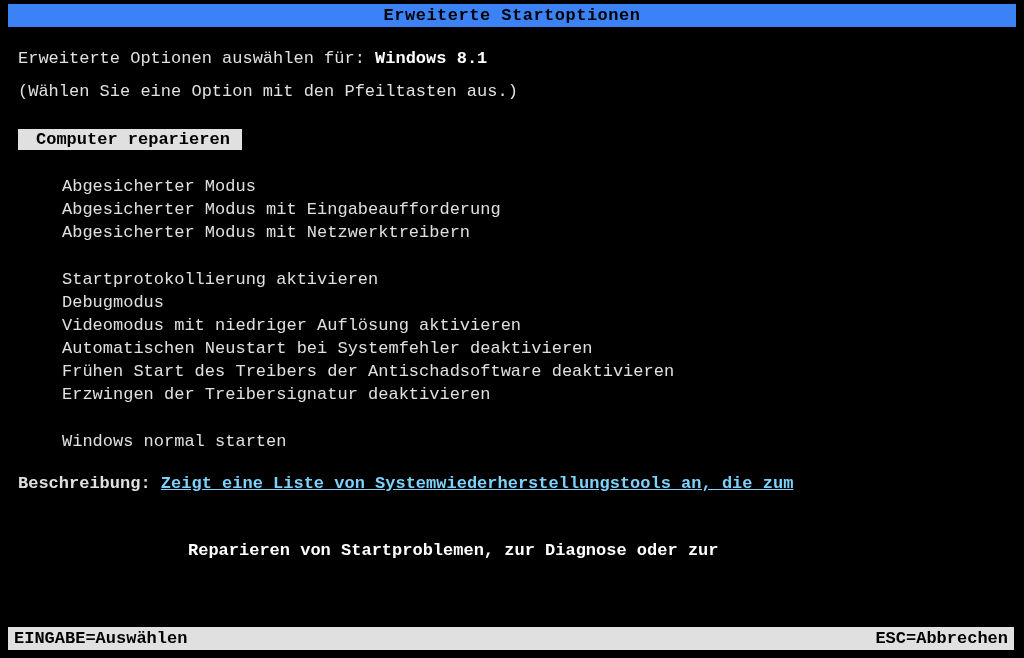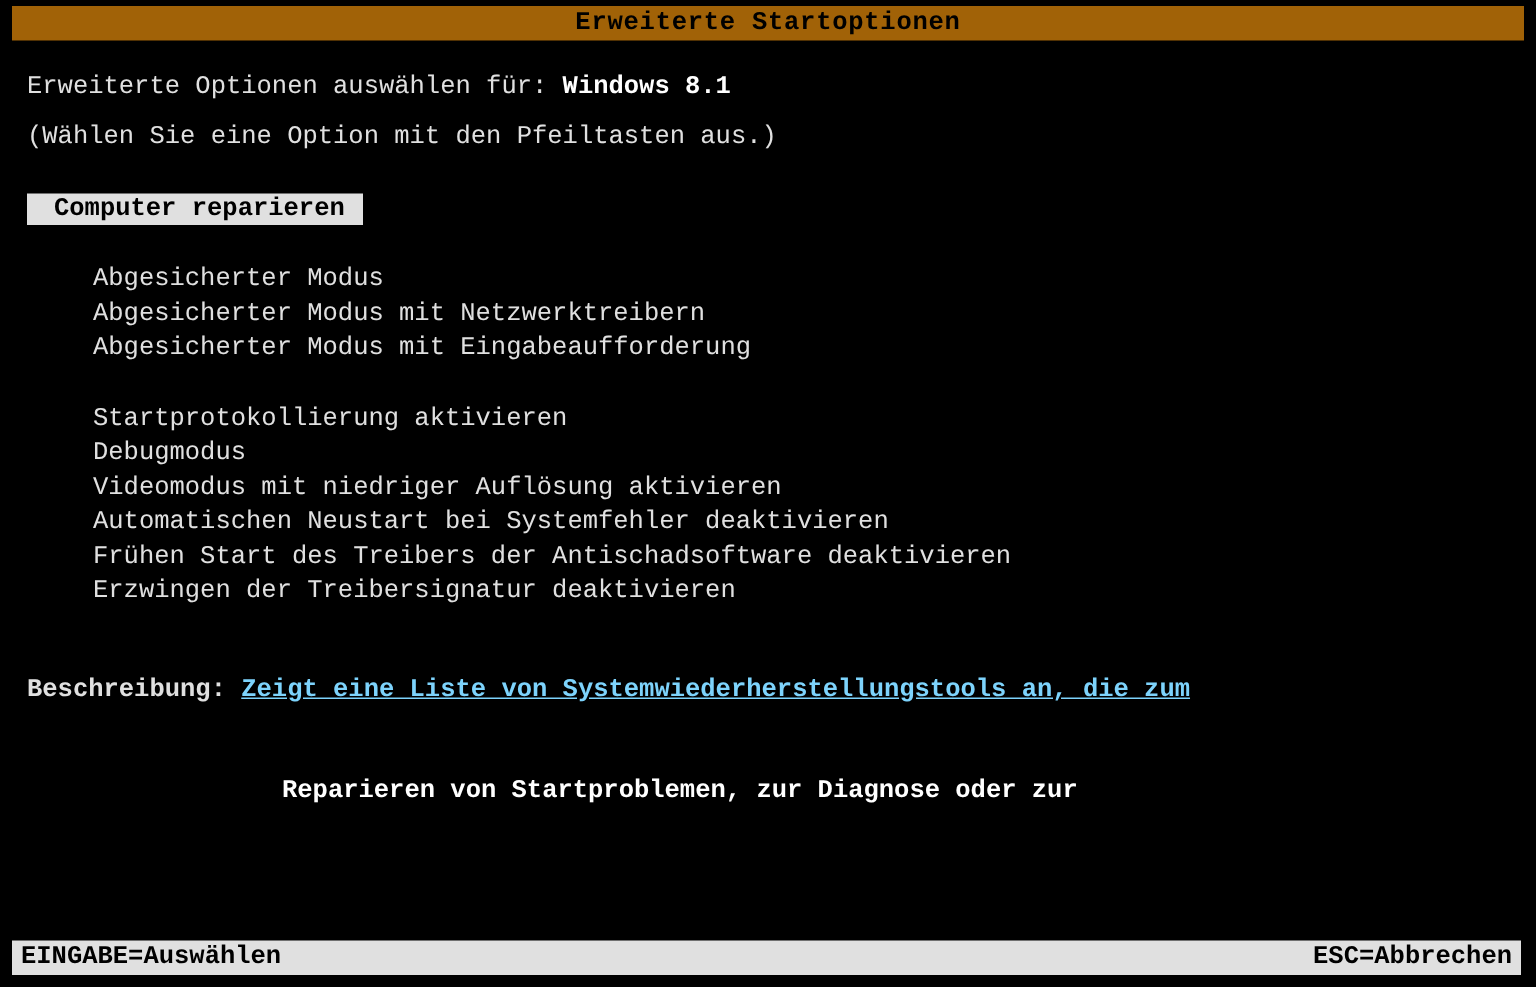--- a/index.html
+++ b/index.html
@@ -13,21 +13,21 @@
     overflow: hidden;
   }
   body {
     background: #000000;
     font-family: "Consolas", "Courier New", monospace;
     font-size: 17px;
     color: #e0e0e0;
     position: relative;
   }
   .title-bar {
-    background: #a16207;
+    background: #3b82f6;
     color: #000000;
     text-align: center;
     padding: 2px 0;
     margin: 4px 8px 0 8px;
     font-weight: bold;
     letter-spacing: 0.5px;
   }
   .content {
     padding: 22px 18px 0 18px;
   }
@@ -117,24 +117,24 @@
       <span>Computer reparieren</span>
     </div>
 
     <div class="group-gap"></div>
 
     
     <div class="menu-item">
       <span>Abgesicherter Modus</span>
     </div>
     <div class="menu-item">
-      <span>Abgesicherter Modus mit Netzwerktreibern</span>
+      <span>Abgesicherter Modus mit Eingabeaufforderung</span>
     </div>
     <div class="menu-item">
-      <span>Abgesicherter Modus mit Eingabeaufforderung</span>
+      <span>Abgesicherter Modus mit Netzwerktreibern</span>
     </div>
 
     <div class="group-gap"></div>
 
     
     <div class="menu-item">
       <span>Startprotokollierung aktivieren</span>
     </div>
     <div class="menu-item">
       <span>Debugmodus</span>
@@ -148,20 +148,23 @@
     <div class="menu-item">
       <span>Frühen Start des Treibers der Antischadsoftware deaktivieren</span>
     </div>
     <div class="menu-item">
       <span>Erzwingen der Treibersignatur deaktivieren</span>
     </div>
 
     <div class="group-gap"></div>
 
     
+    <div class="menu-item">
+      <span>Windows normal starten</span>
+    </div>
 
   </div>
 
   <div class="description">
     <div>
       <span class="desc-label">Beschreibung:</span>
       <span> </span>
       <span class="desc-text">Zeigt eine Liste von Systemwiederherstellungstools an, die zum</span>
     </div>
     <div class="desc-indent">Reparieren von Startproblemen, zur Diagnose oder zur</div>

